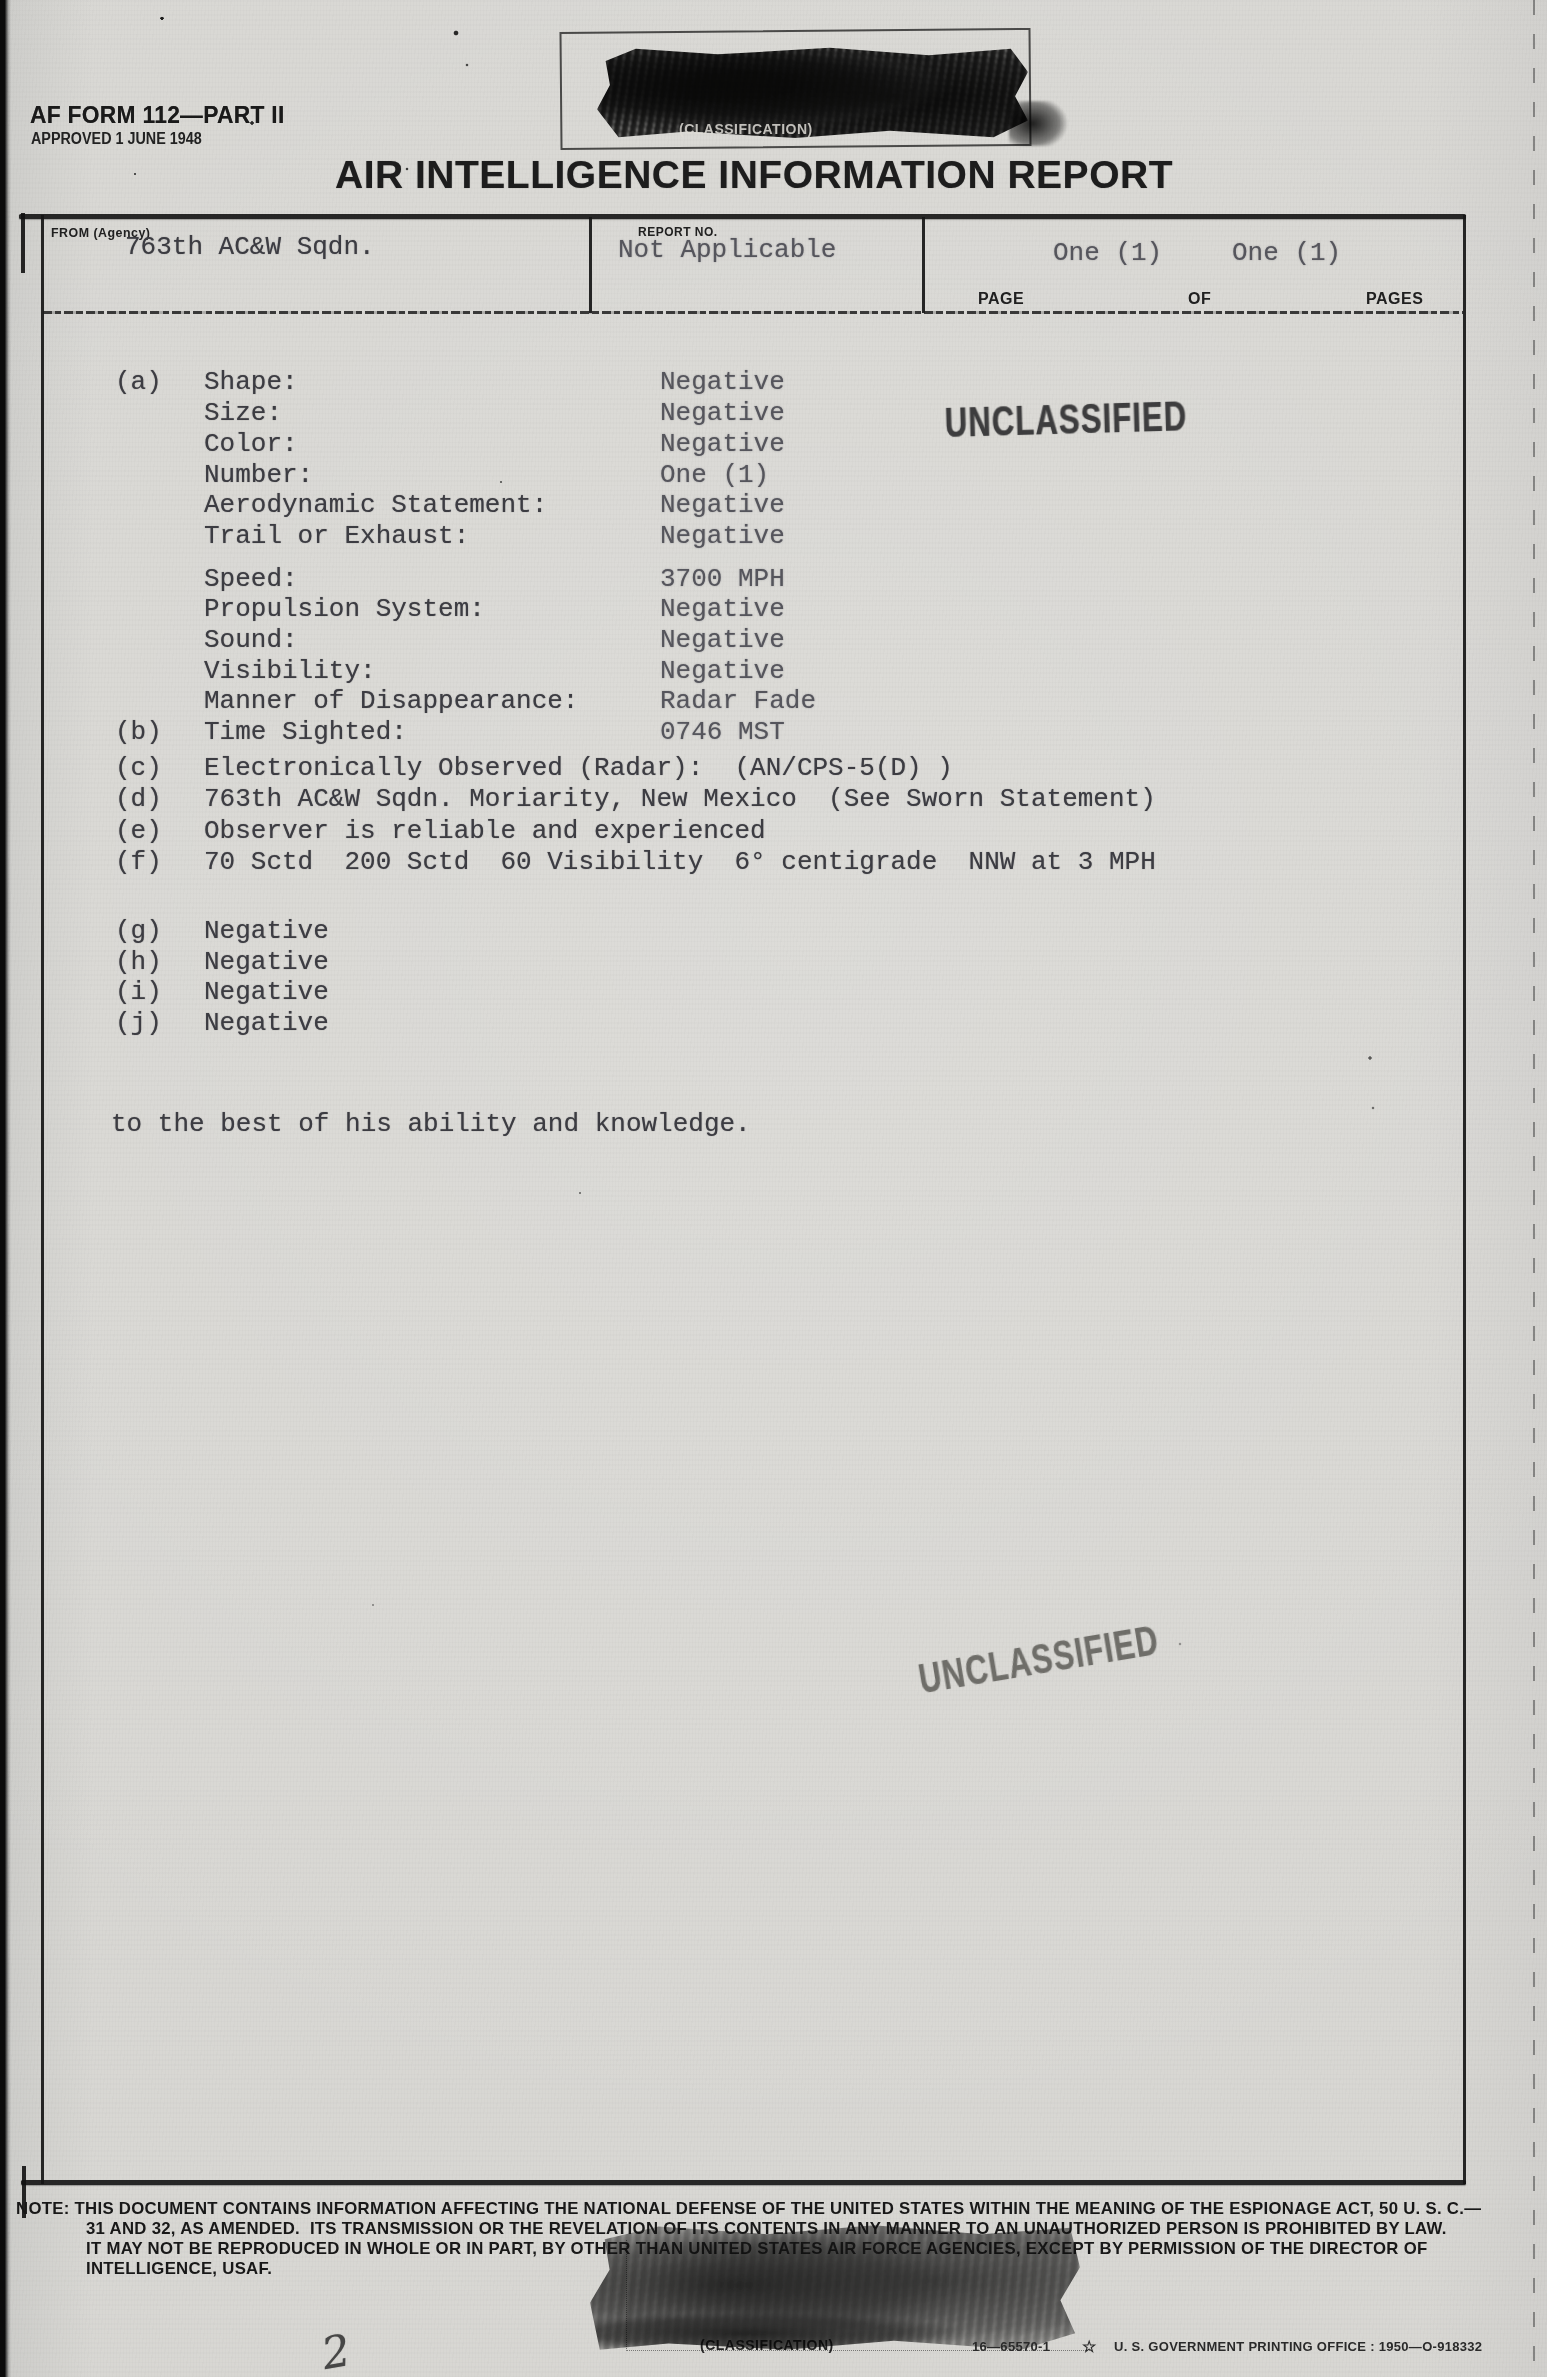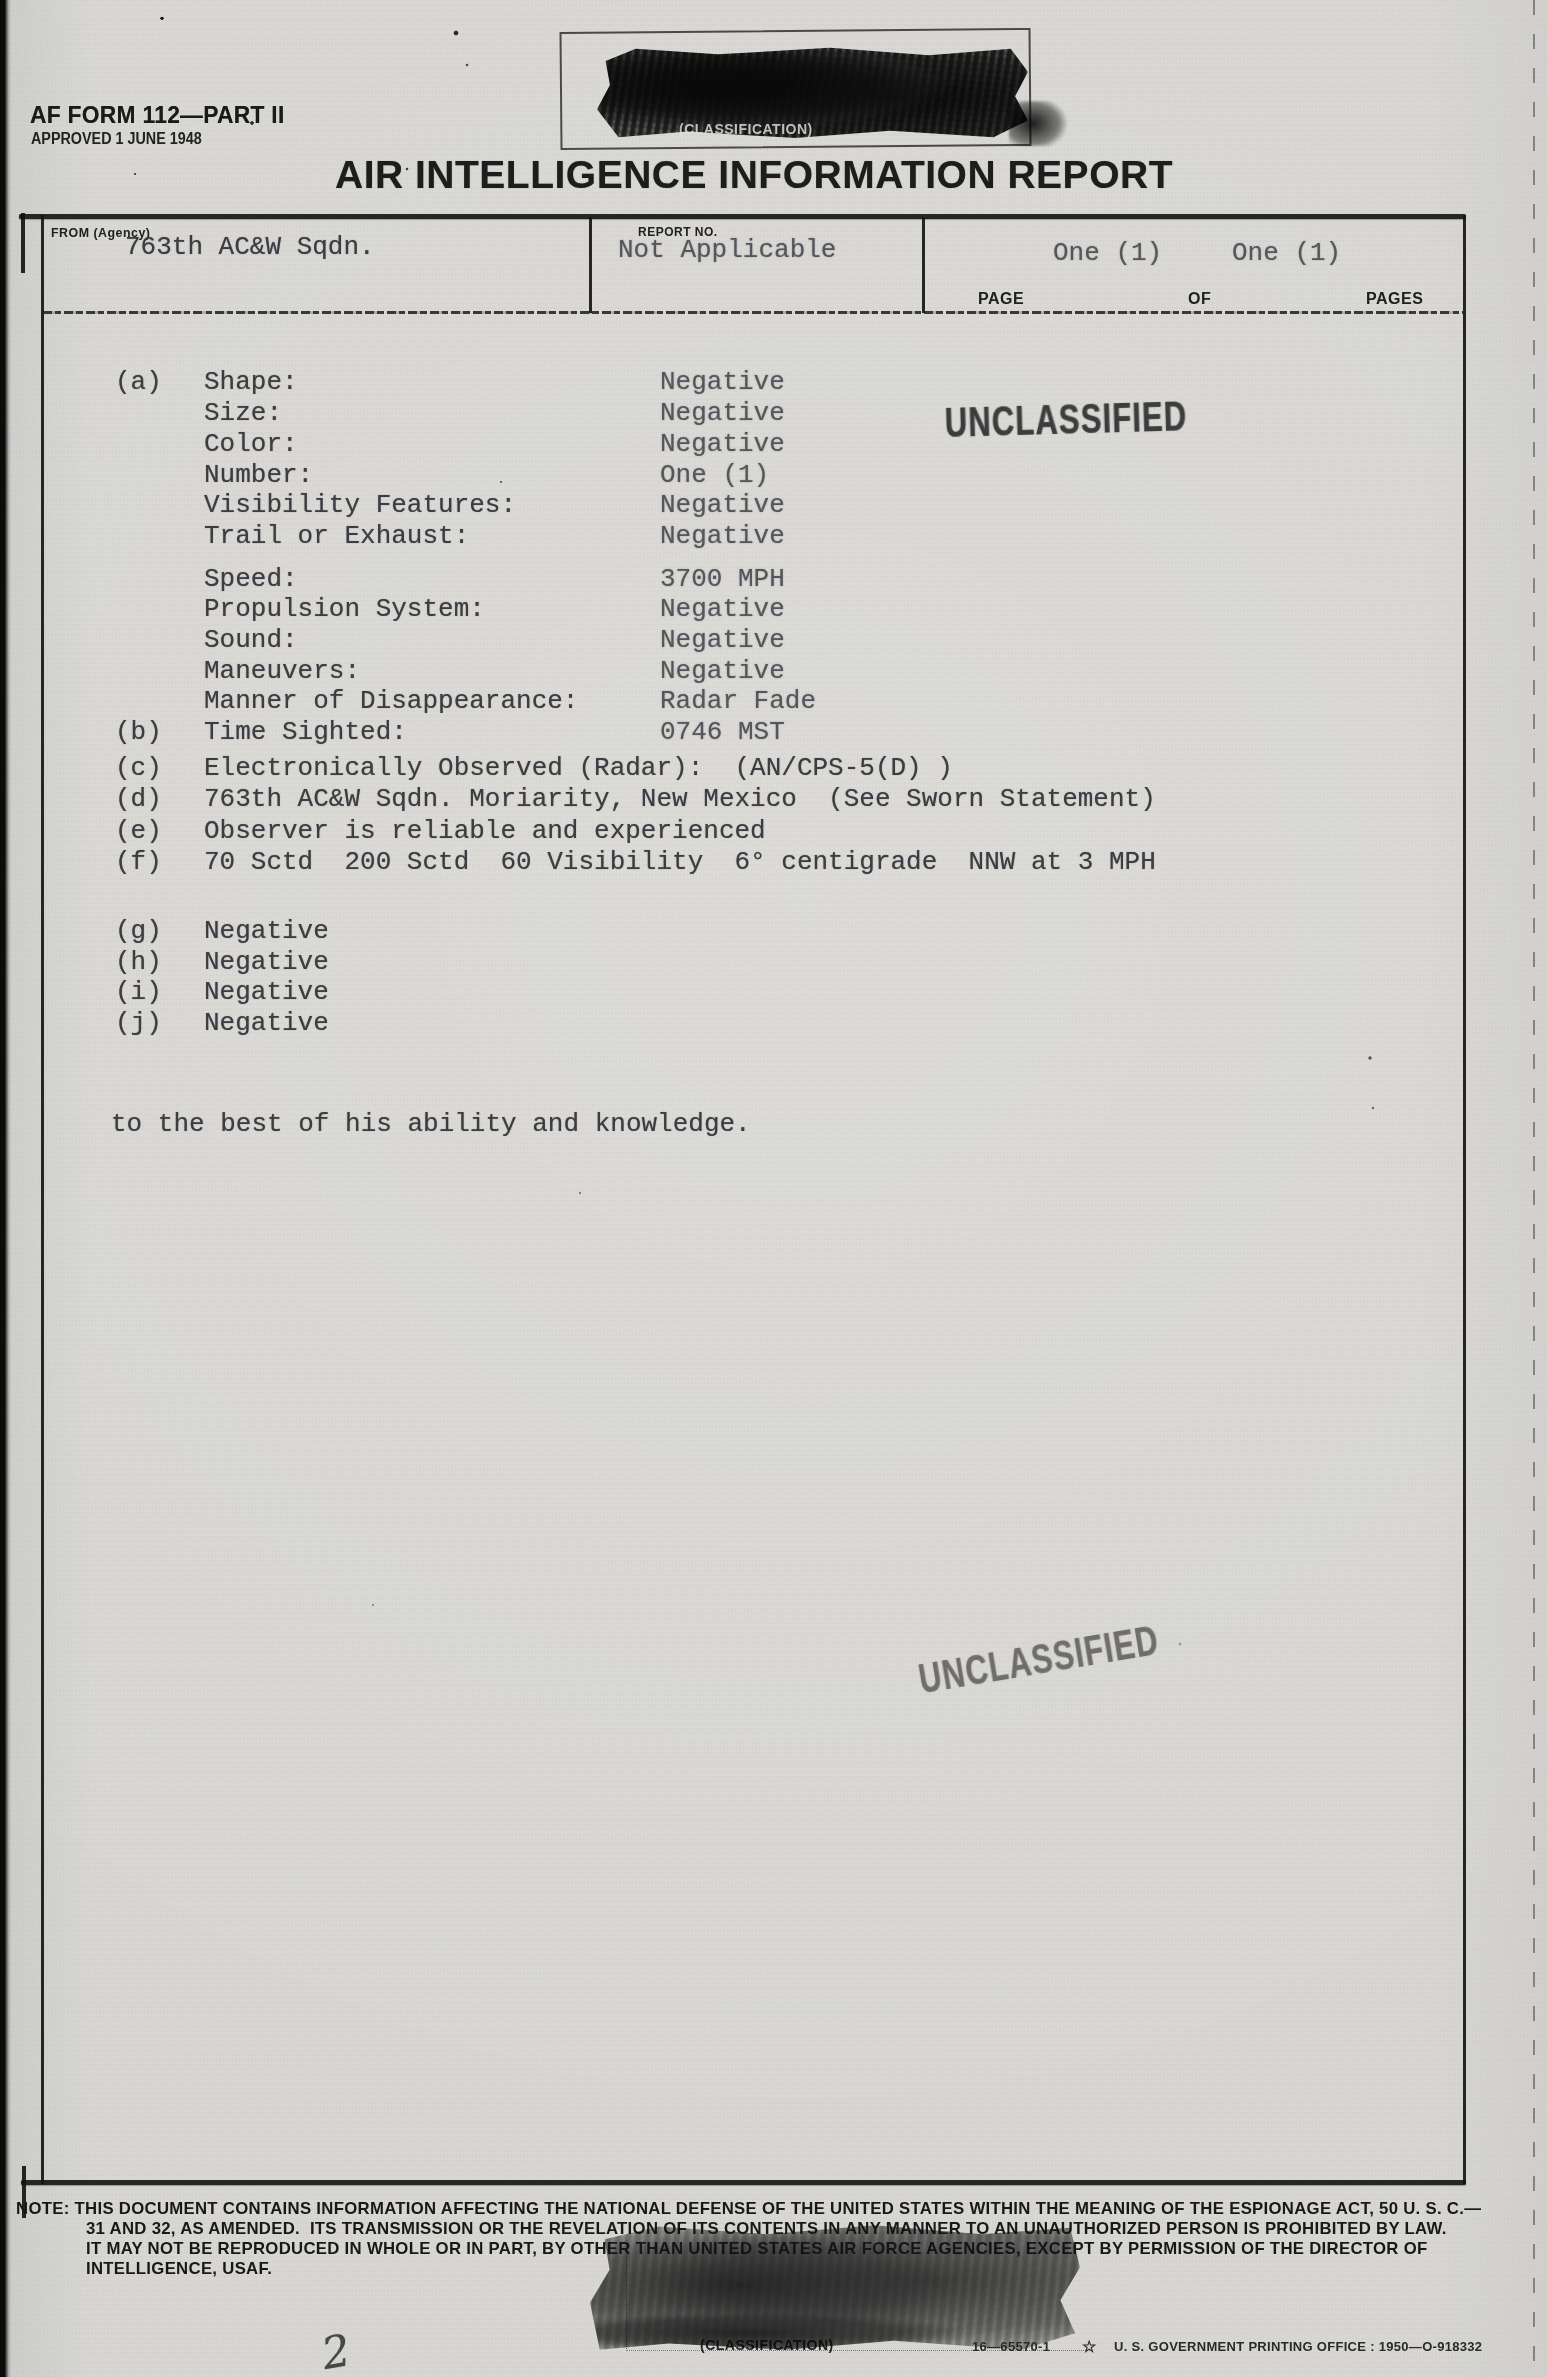--- a/index.html
+++ b/index.html
@@ -182,41 +182,41 @@
       </div>
       <div class="trow" style="top: 429px;">
         <span class="type" style="left: 204px;">Color:</span>
         <span class="type faded" style="left: 660px;">Negative</span>
       </div>
       <div class="trow" style="top: 460px;">
         <span class="type" style="left: 204px;">Number:</span>
         <span class="type faded" style="left: 660px;">One (1)</span>
       </div>
       <div class="trow" style="top: 490px;">
-        <span class="type" style="left: 204px;">Visibility Features:</span>
+        <span class="type" style="left: 204px;">Aerodynamic Statement:</span>
         <span class="type faded" style="left: 660px;">Negative</span>
       </div>
       <div class="trow" style="top: 521px;">
         <span class="type" style="left: 204px;">Trail or Exhaust:</span>
         <span class="type faded" style="left: 660px;">Negative</span>
       </div>
       <div class="trow" style="top: 564px;">
         <span class="type" style="left: 204px;">Speed:</span>
         <span class="type faded" style="left: 660px;">3700 MPH</span>
       </div>
       <div class="trow" style="top: 594px;">
         <span class="type" style="left: 204px;">Propulsion System:</span>
         <span class="type faded" style="left: 660px;">Negative</span>
       </div>
       <div class="trow" style="top: 625px;">
         <span class="type" style="left: 204px;">Sound:</span>
         <span class="type faded" style="left: 660px;">Negative</span>
       </div>
       <div class="trow" style="top: 656px;">
-        <span class="type" style="left: 204px;">Maneuvers:</span>
+        <span class="type" style="left: 204px;">Visibility:</span>
         <span class="type faded" style="left: 660px;">Negative</span>
       </div>
       <div class="trow" style="top: 686px;">
         <span class="type" style="left: 204px;">Manner of Disappearance:</span>
         <span class="type faded" style="left: 660px;">Radar Fade</span>
       </div>
       <div class="trow" style="top: 717px;">
         <span class="type" style="left: 115px;">(b)</span>
         <span class="type" style="left: 204px;">Time Sighted:</span>
         <span class="type faded" style="left: 660px;">0746 MST</span>

